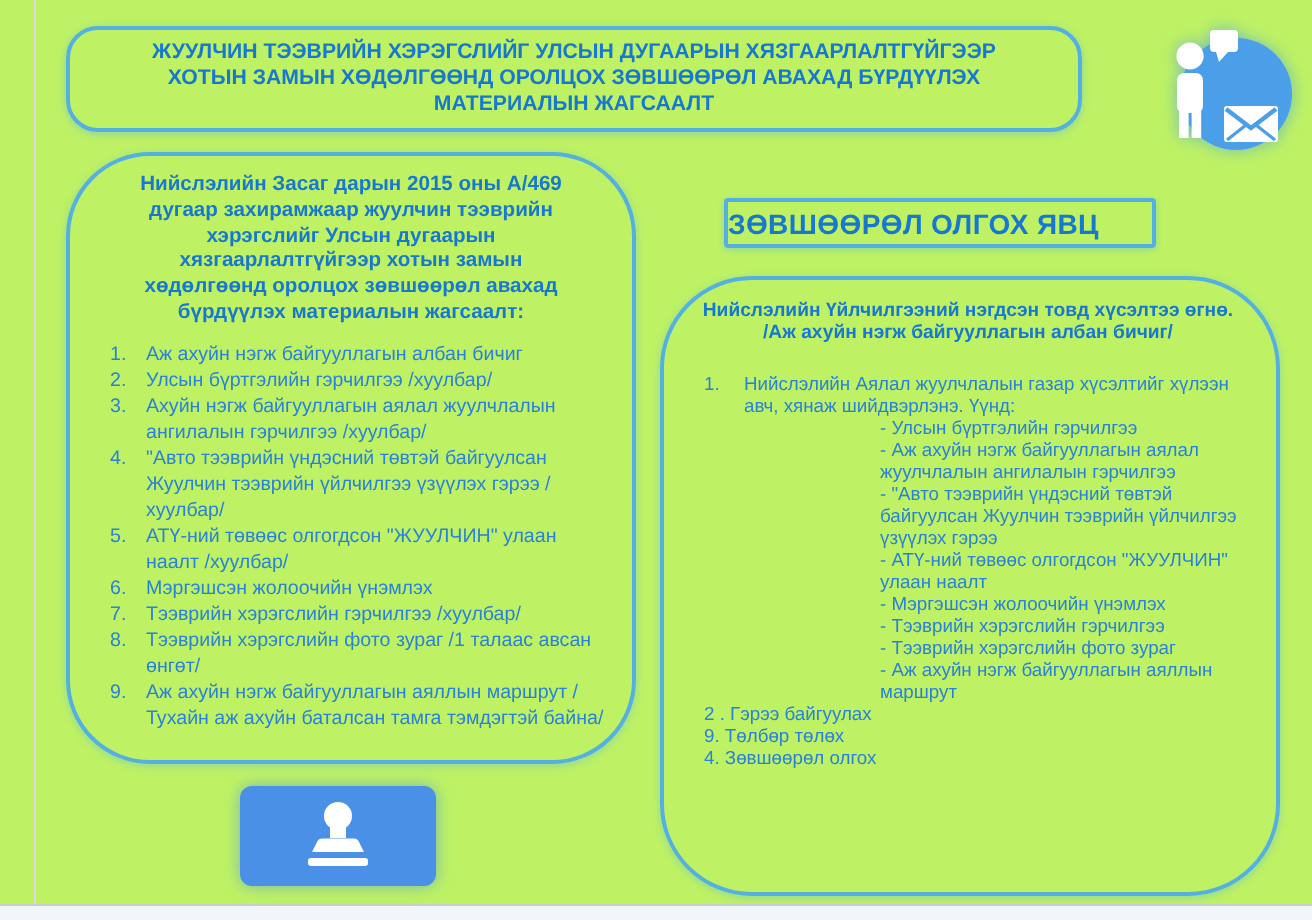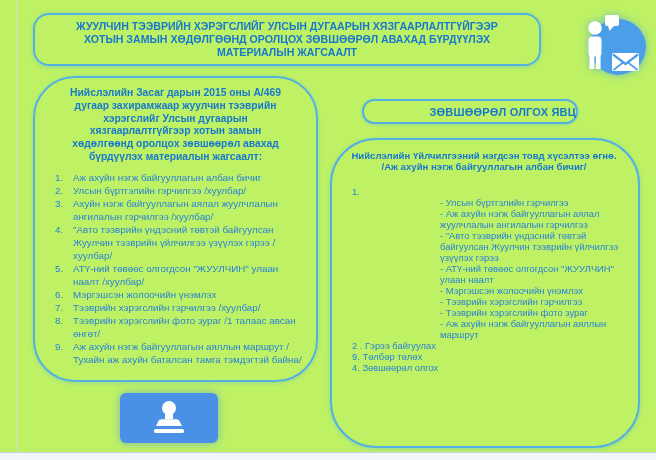--- a/index.html
+++ b/index.html
@@ -20,22 +20,22 @@
   .left-panel{position:absolute;left:33px;top:76px;width:285px;height:306px;border:2px solid #55b0e2;
     border-radius:42px;box-sizing:border-box;padding:9px 12px 0 12px;box-shadow:0 1px 4px rgba(84,176,226,.4);}
   .panel-header{text-align:center;color:#1878ce;font-weight:bold;}
   .left-panel .panel-header{font-size:10.3px;line-height:12.8px;padding:0 12px;}
   .left-list{margin-top:7px;}
   .l-row{display:flex;color:#2a82d8;font-size:9.8px;line-height:13px;}
   .l-row .num{flex:0 0 26px;padding-left:8px;box-sizing:border-box;}
   .l-row .txt{flex:1;}
 
   .process-label{position:absolute;left:362px;top:99px;width:216px;height:25px;border:2px solid #55b0e2;
-    border-radius:12px;box-sizing:border-box;display:flex;align-items:center;justify-content:flex-end;
-    color:#1878ce;font-weight:bold;font-size:11px;letter-spacing:.2px;box-shadow:0 1px 3px rgba(84,176,226,.4);}
+    border-radius:2px;box-sizing:border-box;display:flex;align-items:center;justify-content:flex-start;
+    color:#1878ce;font-weight:bold;font-size:14px;letter-spacing:.2px;box-shadow:0 1px 3px rgba(84,176,226,.4);}
 
   .right-panel{position:absolute;left:330px;top:138px;width:310px;height:310px;border:2px solid #55b0e2;
     border-radius:46px;box-sizing:border-box;padding:11px 14px 0 12px;box-shadow:0 1px 4px rgba(84,176,226,.4);}
   .right-panel .panel-header{font-size:9.6px;line-height:10.8px;}
   .steps{margin-top:13px;}
   .s-row{display:flex;color:#2a82d8;font-size:9.4px;line-height:11px;}
   .s-row .num{display:none;}
   .s-row[data-variant="step"] .num{display:block;flex:0 0 28px;padding-left:8px;box-sizing:border-box;}
   .s-row[data-variant="sub"]{padding-left:96px;}
   .s-row[data-variant="flat"]{padding-left:8px;}
@@ -127,20 +127,21 @@
 
   <div class="right-panel">
     <div class="panel-header">
       <div>Нийслэлийн Үйлчилгээний нэгдсэн товд хүсэлтээ өгнө.</div>
       <div>/Аж ахуйн нэгж байгууллагын албан бичиг/</div>
     </div>
     <div class="steps">
 
         <div class="s-row" data-variant="step">
           <span class="num">1.</span>
+          <span class="txt">Нийслэлийн Аялал жуулчлалын газар хүсэлтийг хүлээн авч, хянаж шийдвэрлэнэ. Үүнд:</span>
         </div>
 
         <div class="s-row" data-variant="sub">
 
           <span class="txt">- Улсын бүртгэлийн гэрчилгээ</span>
         </div>
 
         <div class="s-row" data-variant="sub">
 
           <span class="txt">- Аж ахуйн нэгж байгууллагын аялал жуулчлалын ангилалын гэрчилгээ</span>

